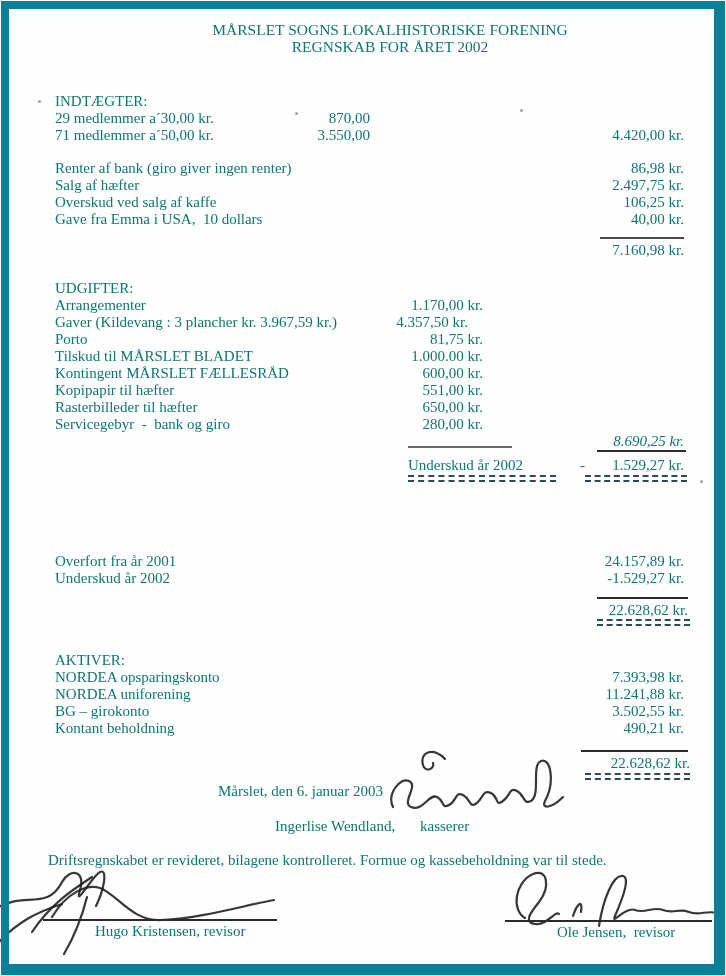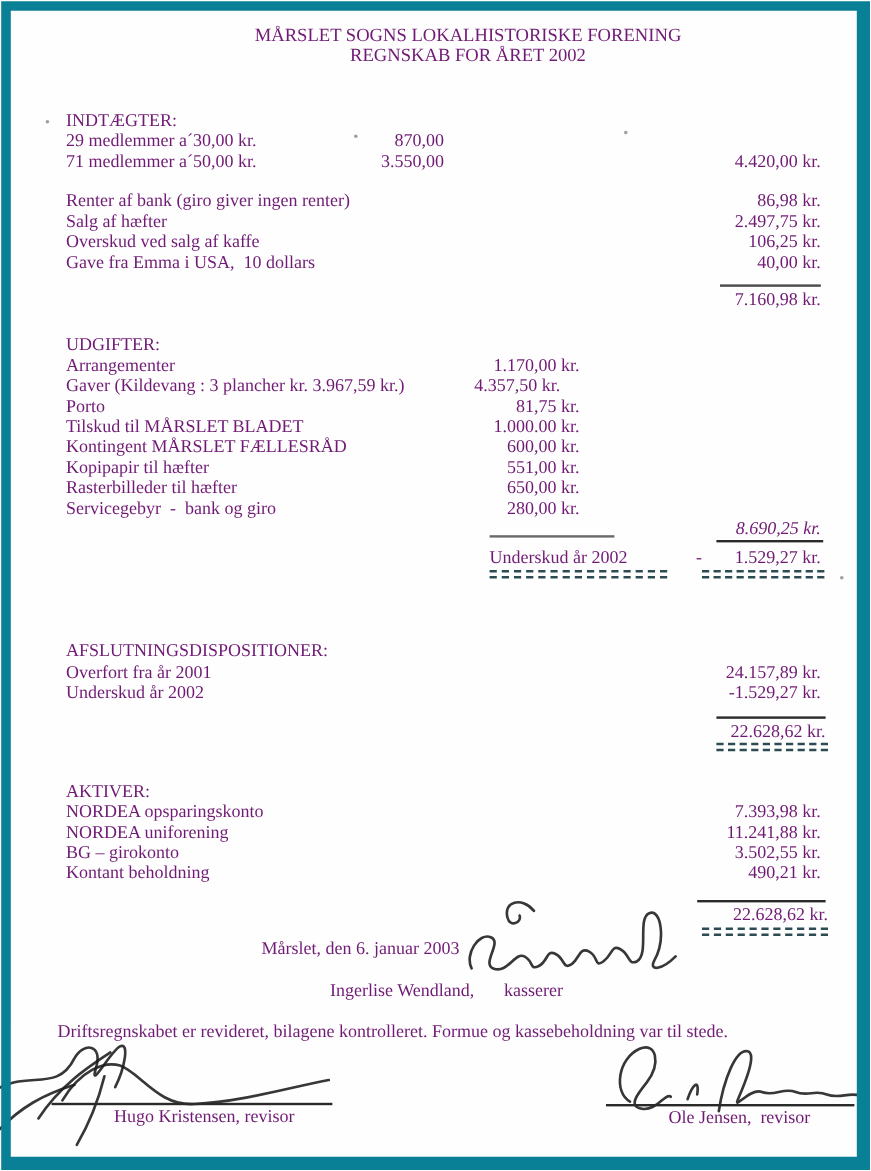--- a/index.html
+++ b/index.html
@@ -1,18 +1,18 @@
 <!DOCTYPE html>
 <html><head>
 <meta charset="utf-8">
 <style>
   html,body{margin:0;padding:0;background:#e8e8e8;}
   .page{
     position:relative; width:726px; height:976px; background:#fefefe;
-    overflow:hidden; font-family:"Liberation Serif", serif; color:#701a75;
+    overflow:hidden; font-family:"Liberation Serif", serif; color:#0f766e;
   }
   .frame{
     position:absolute; left:1px; top:1px; right:1px; bottom:1px;
     border:8px solid #0a8097; border-right-width:11px; border-bottom-width:11px;
     pointer-events:none; z-index:5;
   }
   .t{ position:absolute; font-size:15px; line-height:17px; white-space:pre; }
   .ctr{ text-align:center; }
   .r{ text-align:right; }
   .hline{ position:absolute; height:2px; background:#4a4a4a; }
@@ -55,21 +55,21 @@
 
   <div class="hline" style="left:600px;top:237px;width:84px;"></div>
   <div class="t r" style="left:544px;top:242px;width:140px;">7.160,98 kr.</div>
 
   <div class="t" style="left:55px;top:280px;">UDGIFTER:</div>
 
   <div class="t" style="left:55px;top:297px;">Arrangementer</div>
   <div class="t r" style="left:363px;top:297px;width:120px;">1.170,00 kr.</div>
 
   <div class="t" style="left:55px;top:314px;">Gaver (Kildevang : 3 plancher kr. 3.967,59 kr.)</div>
-  <div class="t r" style="left:371px;top:314px;width:120px;text-align:center;">4.357,50 kr.</div>
+  <div class="t r" style="left:348px;top:314px;width:120px;">4.357,50 kr.</div>
 
   <div class="t" style="left:55px;top:331px;">Porto</div>
   <div class="t r" style="left:363px;top:331px;width:120px;">81,75 kr.</div>
 
   <div class="t" style="left:55px;top:348px;">Tilskud til MÅRSLET BLADET</div>
   <div class="t r" style="left:363px;top:348px;width:120px;">1.000.00 kr.</div>
 
   <div class="t" style="left:55px;top:365px;">Kontingent MÅRSLET FÆLLESRÅD</div>
   <div class="t r" style="left:363px;top:365px;width:120px;">600,00 kr.</div>
 
@@ -85,21 +85,20 @@
   <div class="t r" style="left:544px;top:433px;width:140px;font-style:italic;">8.690,25 kr.</div>
   <div class="hline" style="left:408px;top:446px;width:104px;background:#6a6a6a;"></div>
 
   <div class="t" style="left:408px;top:457px;">Underskud år 2002</div>
   <div class="hline dark" style="left:597px;top:450px;width:89px;"></div>
   <div class="t" style="left:580px;top:457px;">-</div>
   <div class="t r" style="left:564px;top:457px;width:120px;">1.529,27 kr.</div>
   <div class="dash2" style="left:408px;top:475px;width:148px;"></div>
   <div class="dash2" style="left:585px;top:475px;width:102px;"></div>
 
-  <div class="t" style="left:55px;top:535px;">AFSLUTNINGSDISPOSITIONER:</div>
 
   <div class="t" style="left:55px;top:553px;">Overfort fra år 2001</div>
   <div class="t r" style="left:544px;top:553px;width:140px;">24.157,89 kr.</div>
 
   <div class="t" style="left:55px;top:570px;">Underskud år 2002</div>
   <div class="t r" style="left:544px;top:570px;width:140px;">-1.529,27 kr.</div>
 
   <div class="hline dark" style="left:597px;top:597px;width:91px;"></div>
   <div class="t r" style="left:548px;top:602px;width:140px;">22.628,62 kr.</div>
   <div class="dash2" style="left:597px;top:619px;width:93px;"></div>

